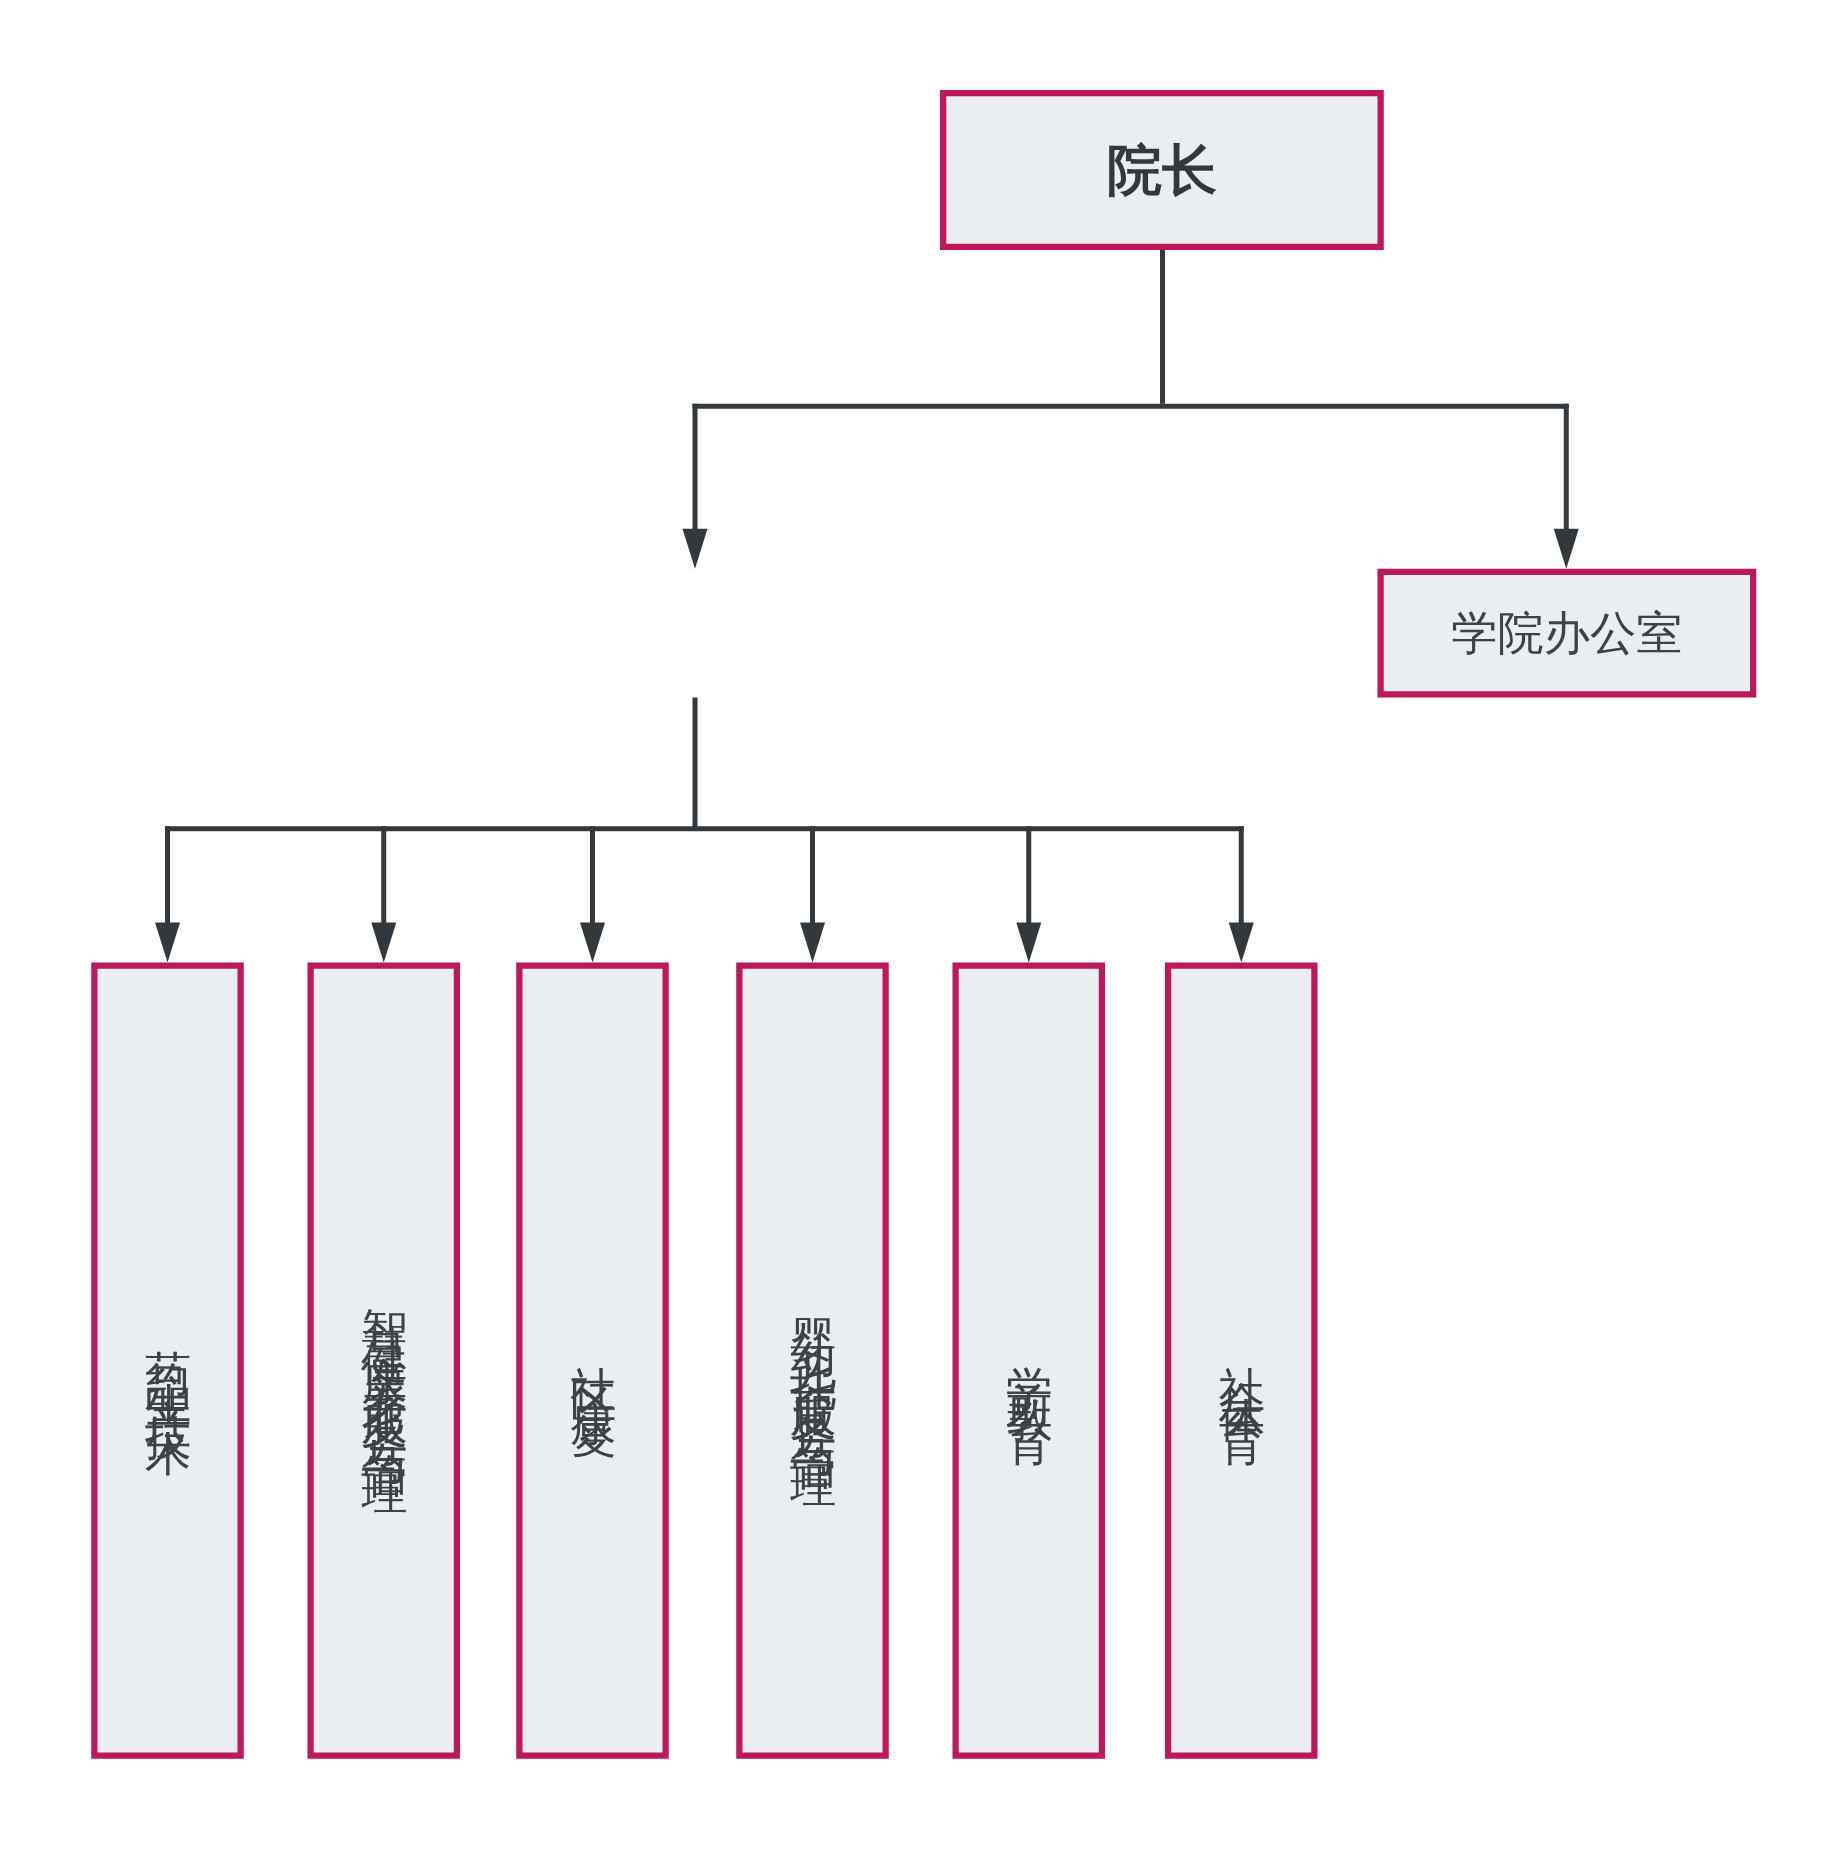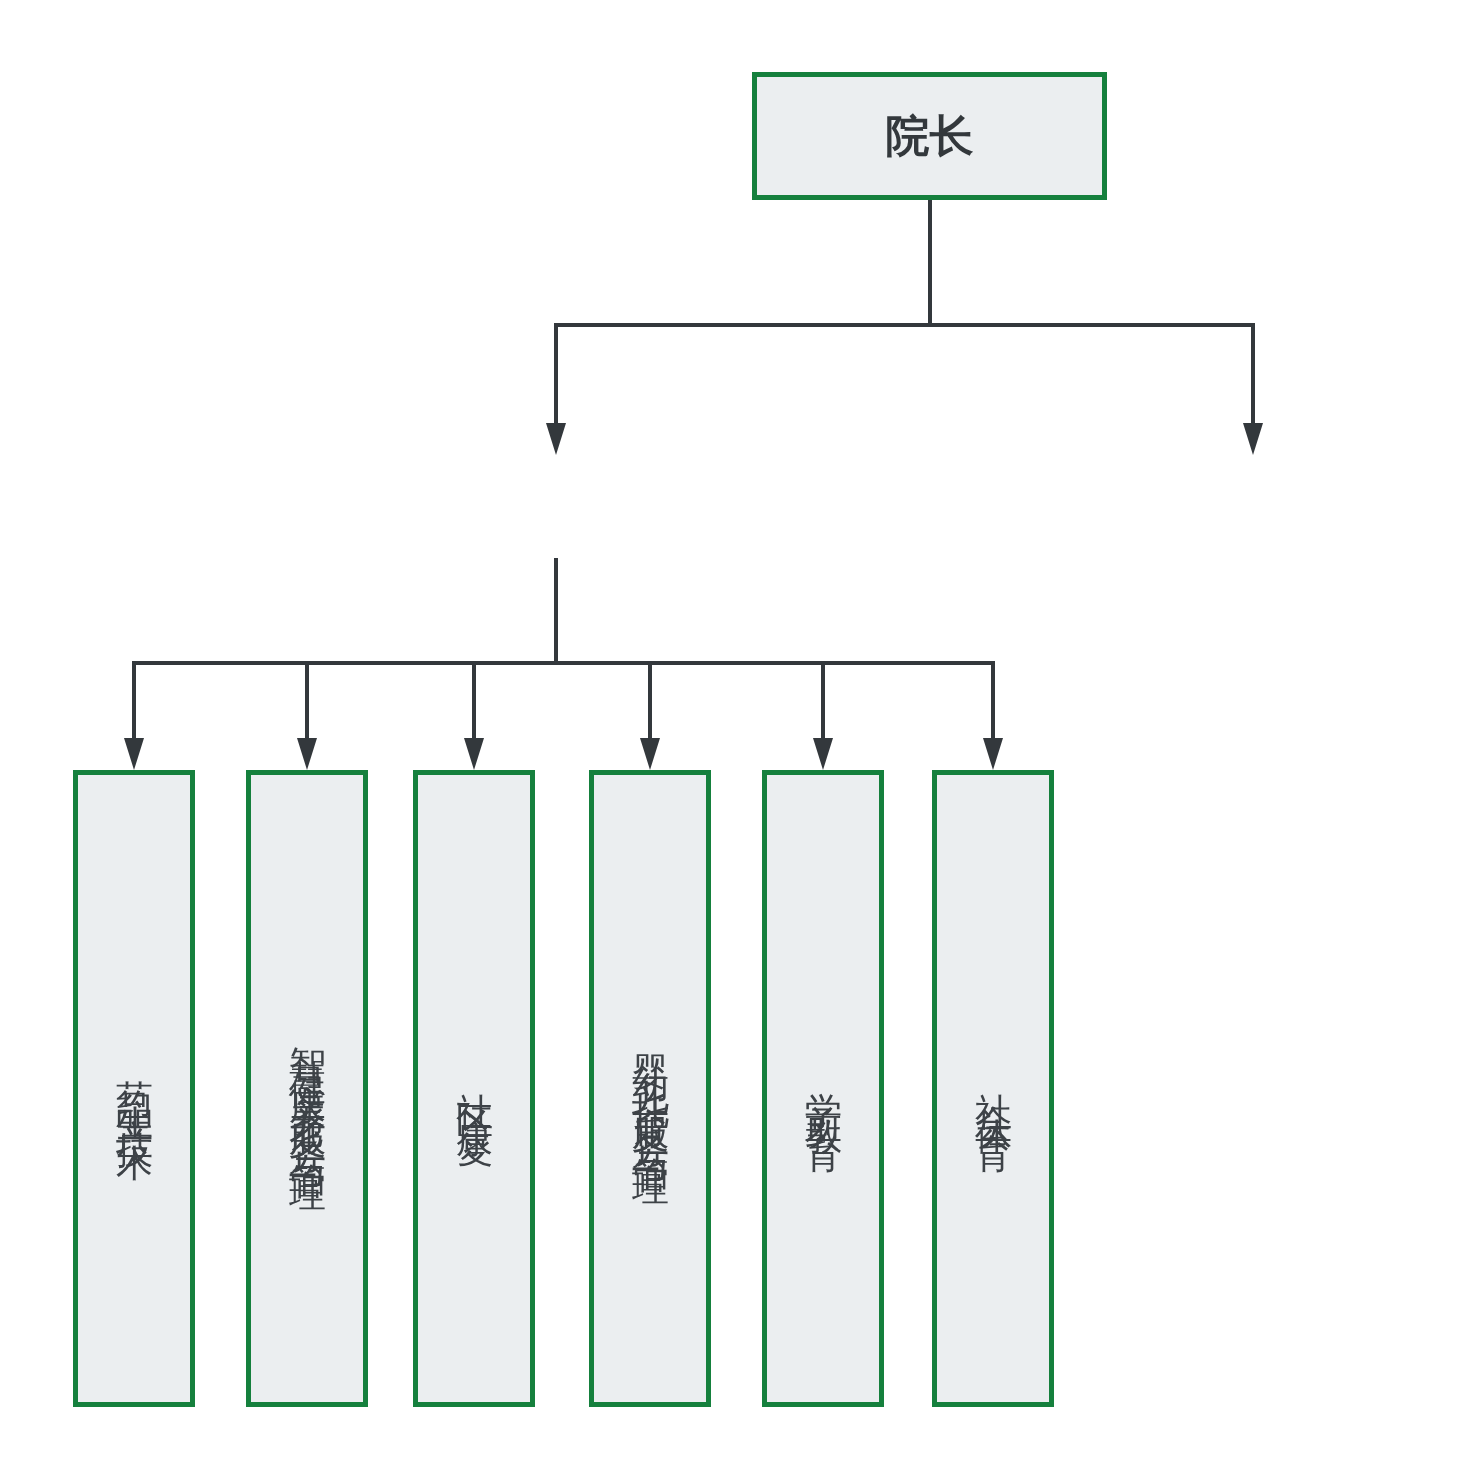--- a/index.html
+++ b/index.html
@@ -12,21 +12,21 @@
     width: 1478px;
     height: 1483px;
     background: #ffffff;
     font-family: "Liberation Sans", "DejaVu Sans", sans-serif;
     overflow: hidden;
   }
   .node {
     position: absolute;
     box-sizing: border-box;
     background: #ebeef0;
-    border: 5px solid #15803d;
+    border: 5px solid #be185d;
     color: #3d4247;
     display: flex;
     align-items: center;
     justify-content: center;
     text-align: left;
   }
   .node-dean {
     left: 752px; top: 72px;
     width: 355px; height: 128px;
     font-size: 44px;
@@ -76,20 +76,23 @@
   <div class="edge edge-v" style="left:928px; top:200px; height:123px;"></div>
 
   <div class="edge edge-h" style="left:554px; top:323px; width:701px;"></div>
 
   <div class="edge edge-v" style="left:554px; top:323px; height:102px;"></div>
   <div class="arrowhead" style="left:546px; top:423px;"></div>
 
   <div class="edge edge-v" style="left:1251px; top:323px; height:102px;"></div>
   <div class="arrowhead" style="left:1243px; top:423px;"></div>
 
+  <div class="node node-l2 node-office">
+    <span>学院办公室</span>
+  </div>
 
   <div class="edge edge-v" style="left:554px; top:558px; height:105px;"></div>
 
   <div class="edge edge-h" style="left:132px; top:661px; width:863px;"></div>
 
   <div class="edge edge-v" style="left:132px;  top:661px; height:79px;"></div>
   <div class="arrowhead" style="left:124px; top:738px;"></div>
 
   <div class="edge edge-v" style="left:305px;  top:661px; height:79px;"></div>
   <div class="arrowhead" style="left:297px; top:738px;"></div>

